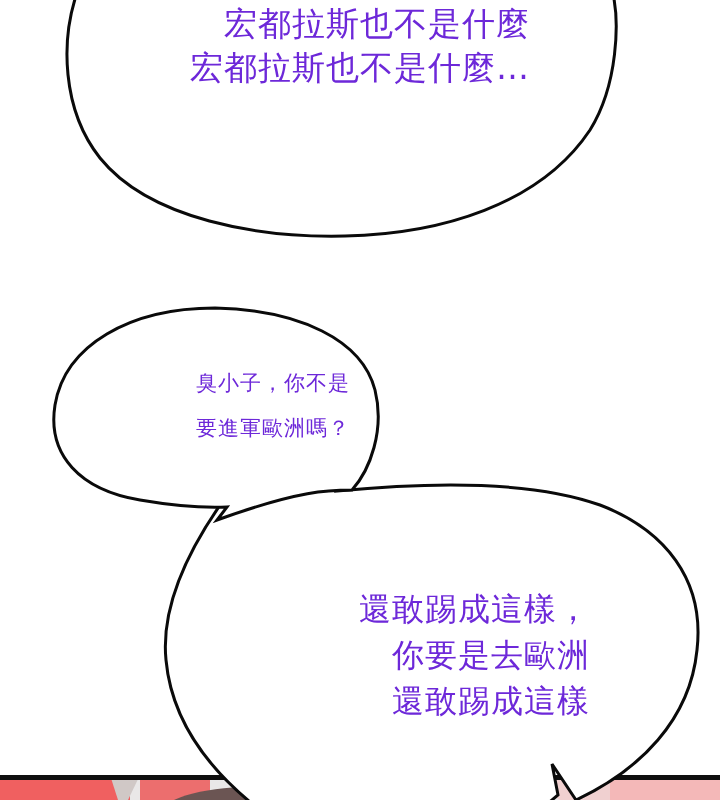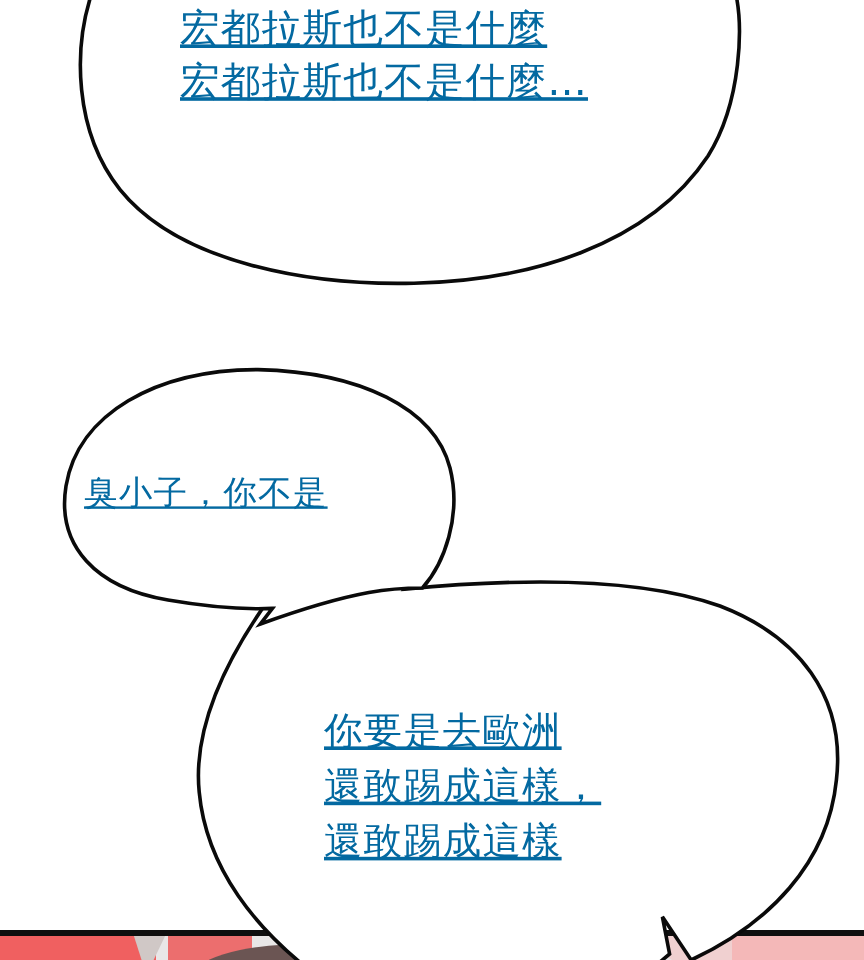--- a/index.html
+++ b/index.html
@@ -34,41 +34,40 @@
       width: 720px; height: 5px;
       background: #0f0f0f;
     }
     svg.bubbles {
       position: absolute;
       left: 0; top: 0;
       width: 720px; height: 800px;
     }
     .bubble-text {
       position: absolute;
-      color: #0369a1;
-      text-align: left;
+      color: #6d28d9;
+      text-align: right;
       white-space: nowrap;
       letter-spacing: 1px;
-      text-decoration: underline;
     }
     .bubble-text .line {
       display: block;
     }
     #text-1 {
       left: 150px;
       top: 2px;
       width: 380px;
       font-size: 33px;
       line-height: 44px;
     }
     #text-2 {
       left: 70px;
-      top: 388px;
+      top: 361px;
       width: 280px;
-      font-size: 28px;
+      font-size: 21px;
       line-height: 45px;
     }
     #text-3 {
       left: 270px;
       top: 586px;
       width: 320px;
       font-size: 32px;
       line-height: 46px;
     }
   </style>
@@ -121,19 +120,20 @@
            C 300 490, 330 490, 352 490 Z" fill="#ffffff" stroke="#0a0a0a" stroke-width="3" stroke-linejoin="miter"></path>
 </svg>
 
 <div id="text-1" class="bubble-text">
   <span class="line">宏都拉斯也不是什麼</span>
   <span class="line">宏都拉斯也不是什麼…</span>
 </div>
 
 <div id="text-2" class="bubble-text">
   <span class="line">臭小子，你不是</span>
+  <span class="line">要進軍歐洲嗎？</span>
 </div>
 
 <div id="text-3" class="bubble-text">
+  <span class="line">還敢踢成這樣，</span>
   <span class="line">你要是去歐洲</span>
-  <span class="line">還敢踢成這樣，</span>
   <span class="line">還敢踢成這樣</span>
 </div>
 
 </body></html>

